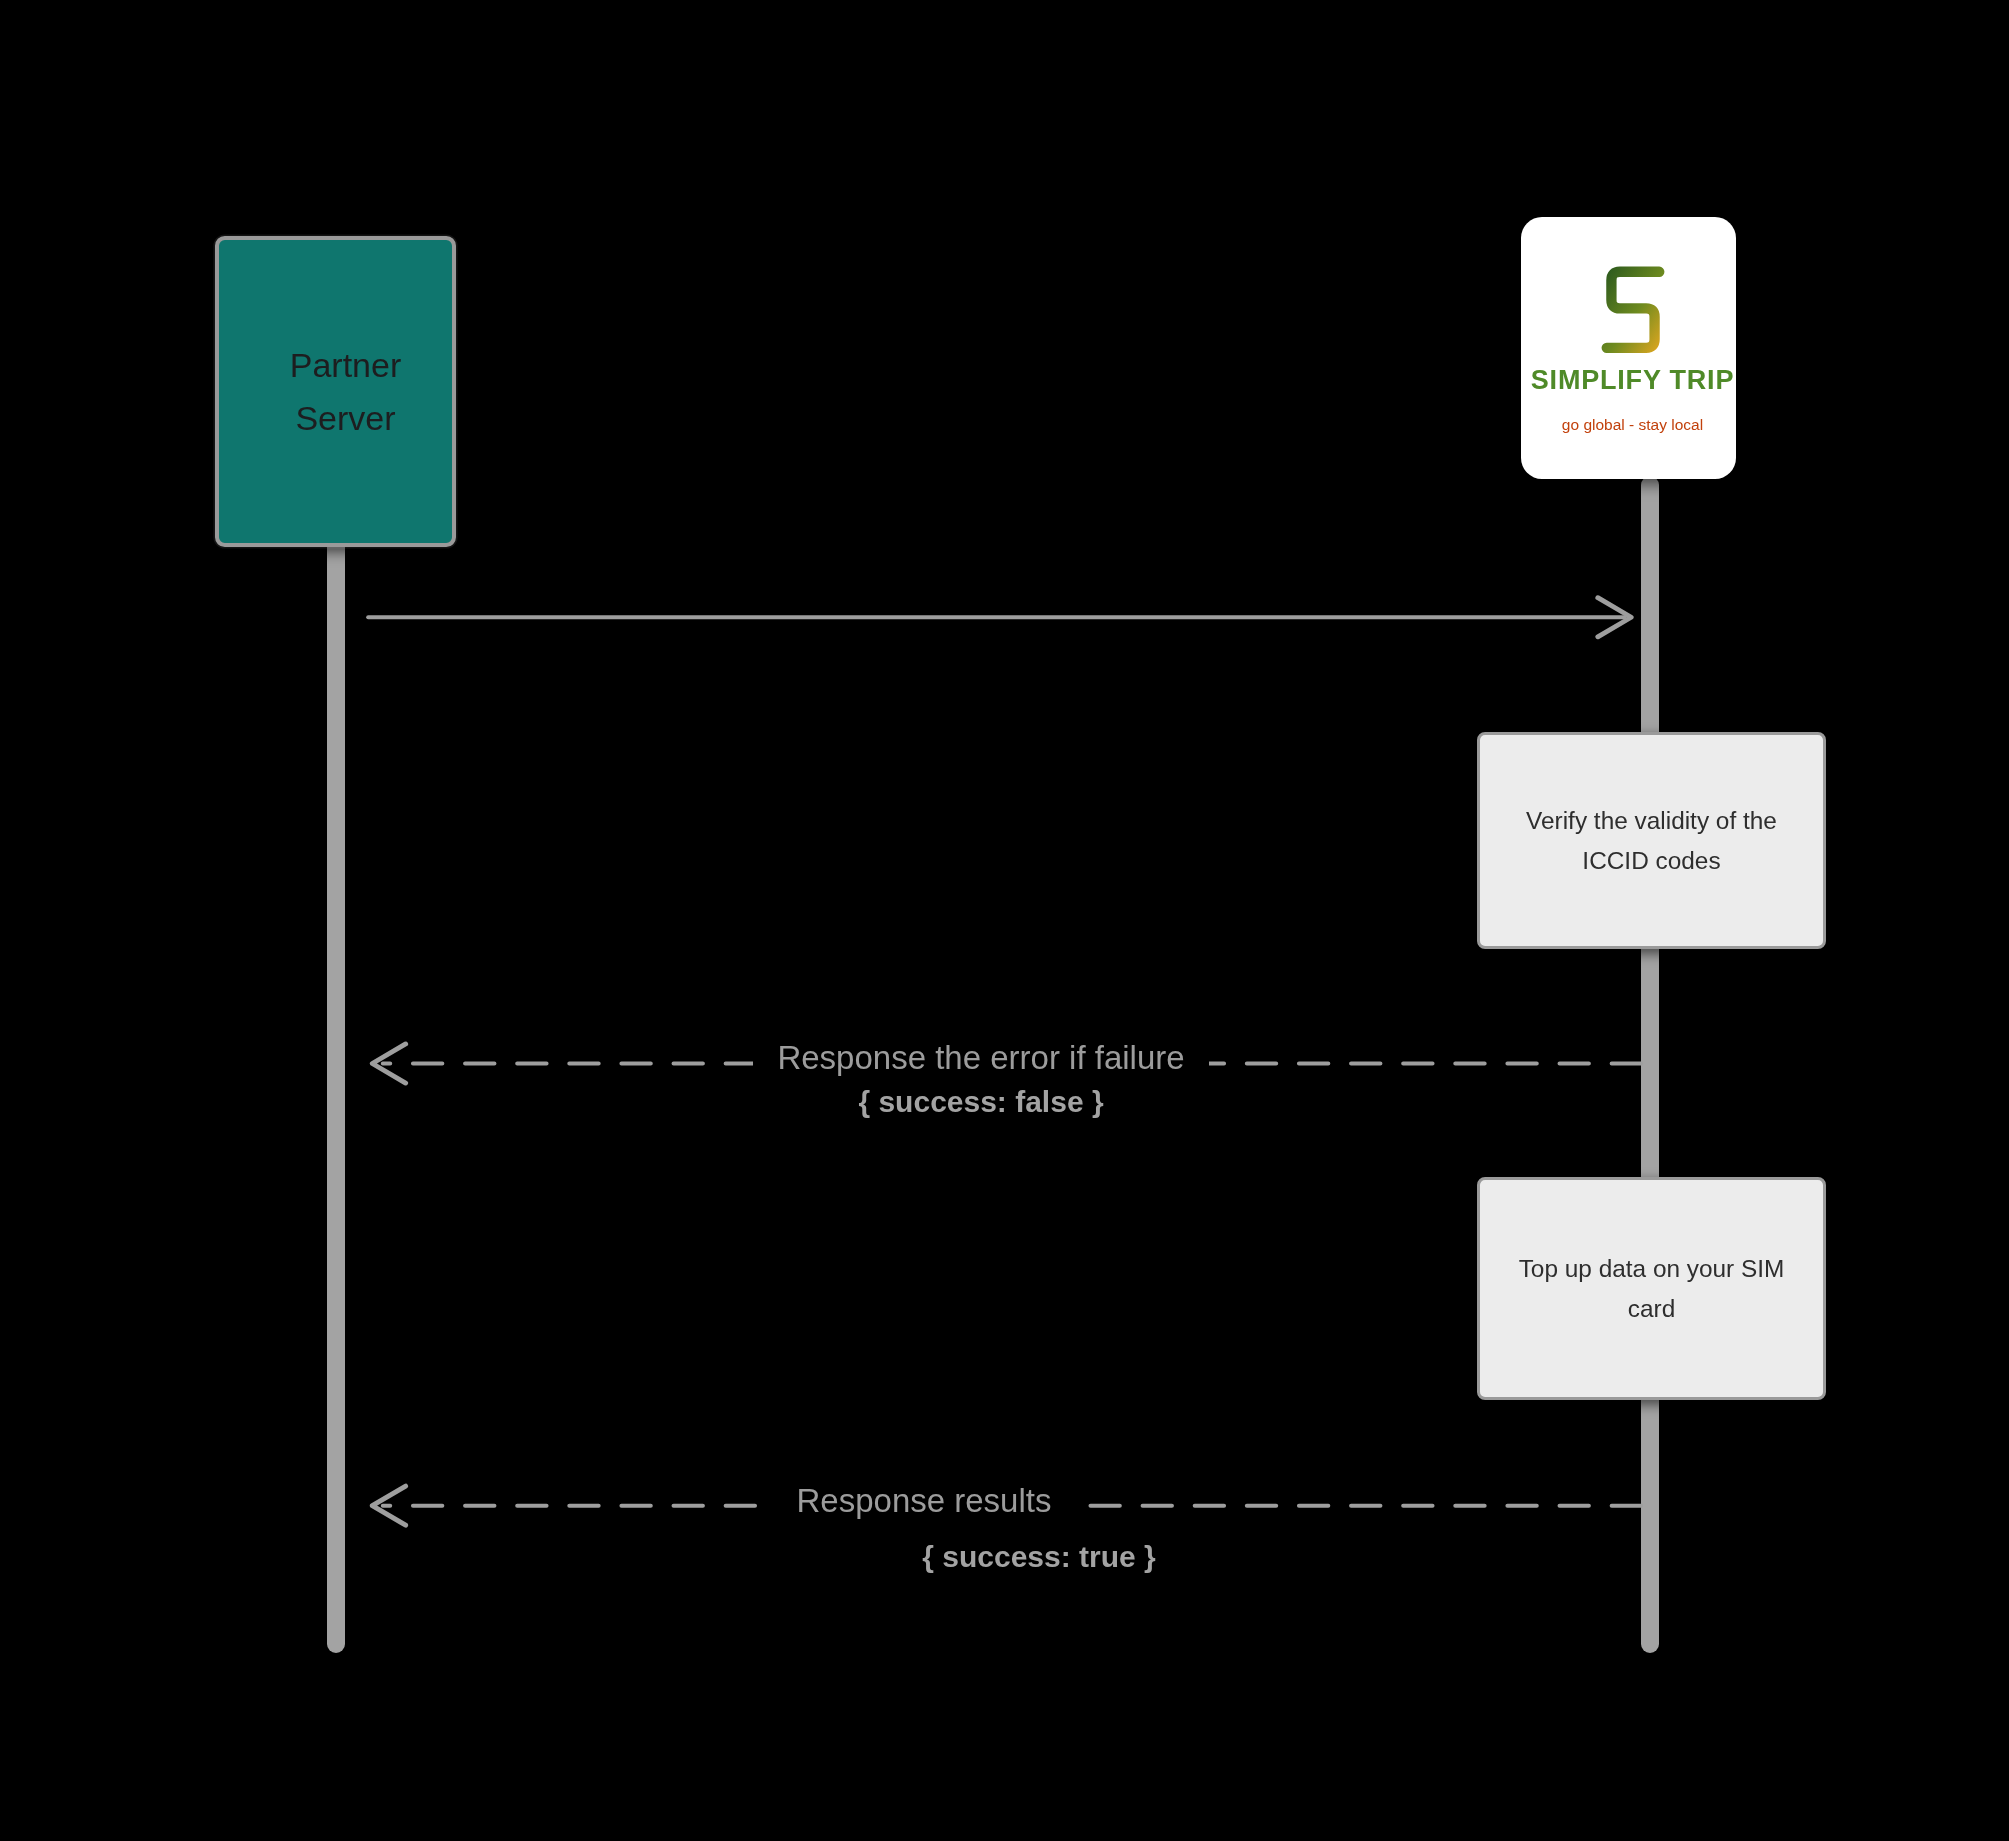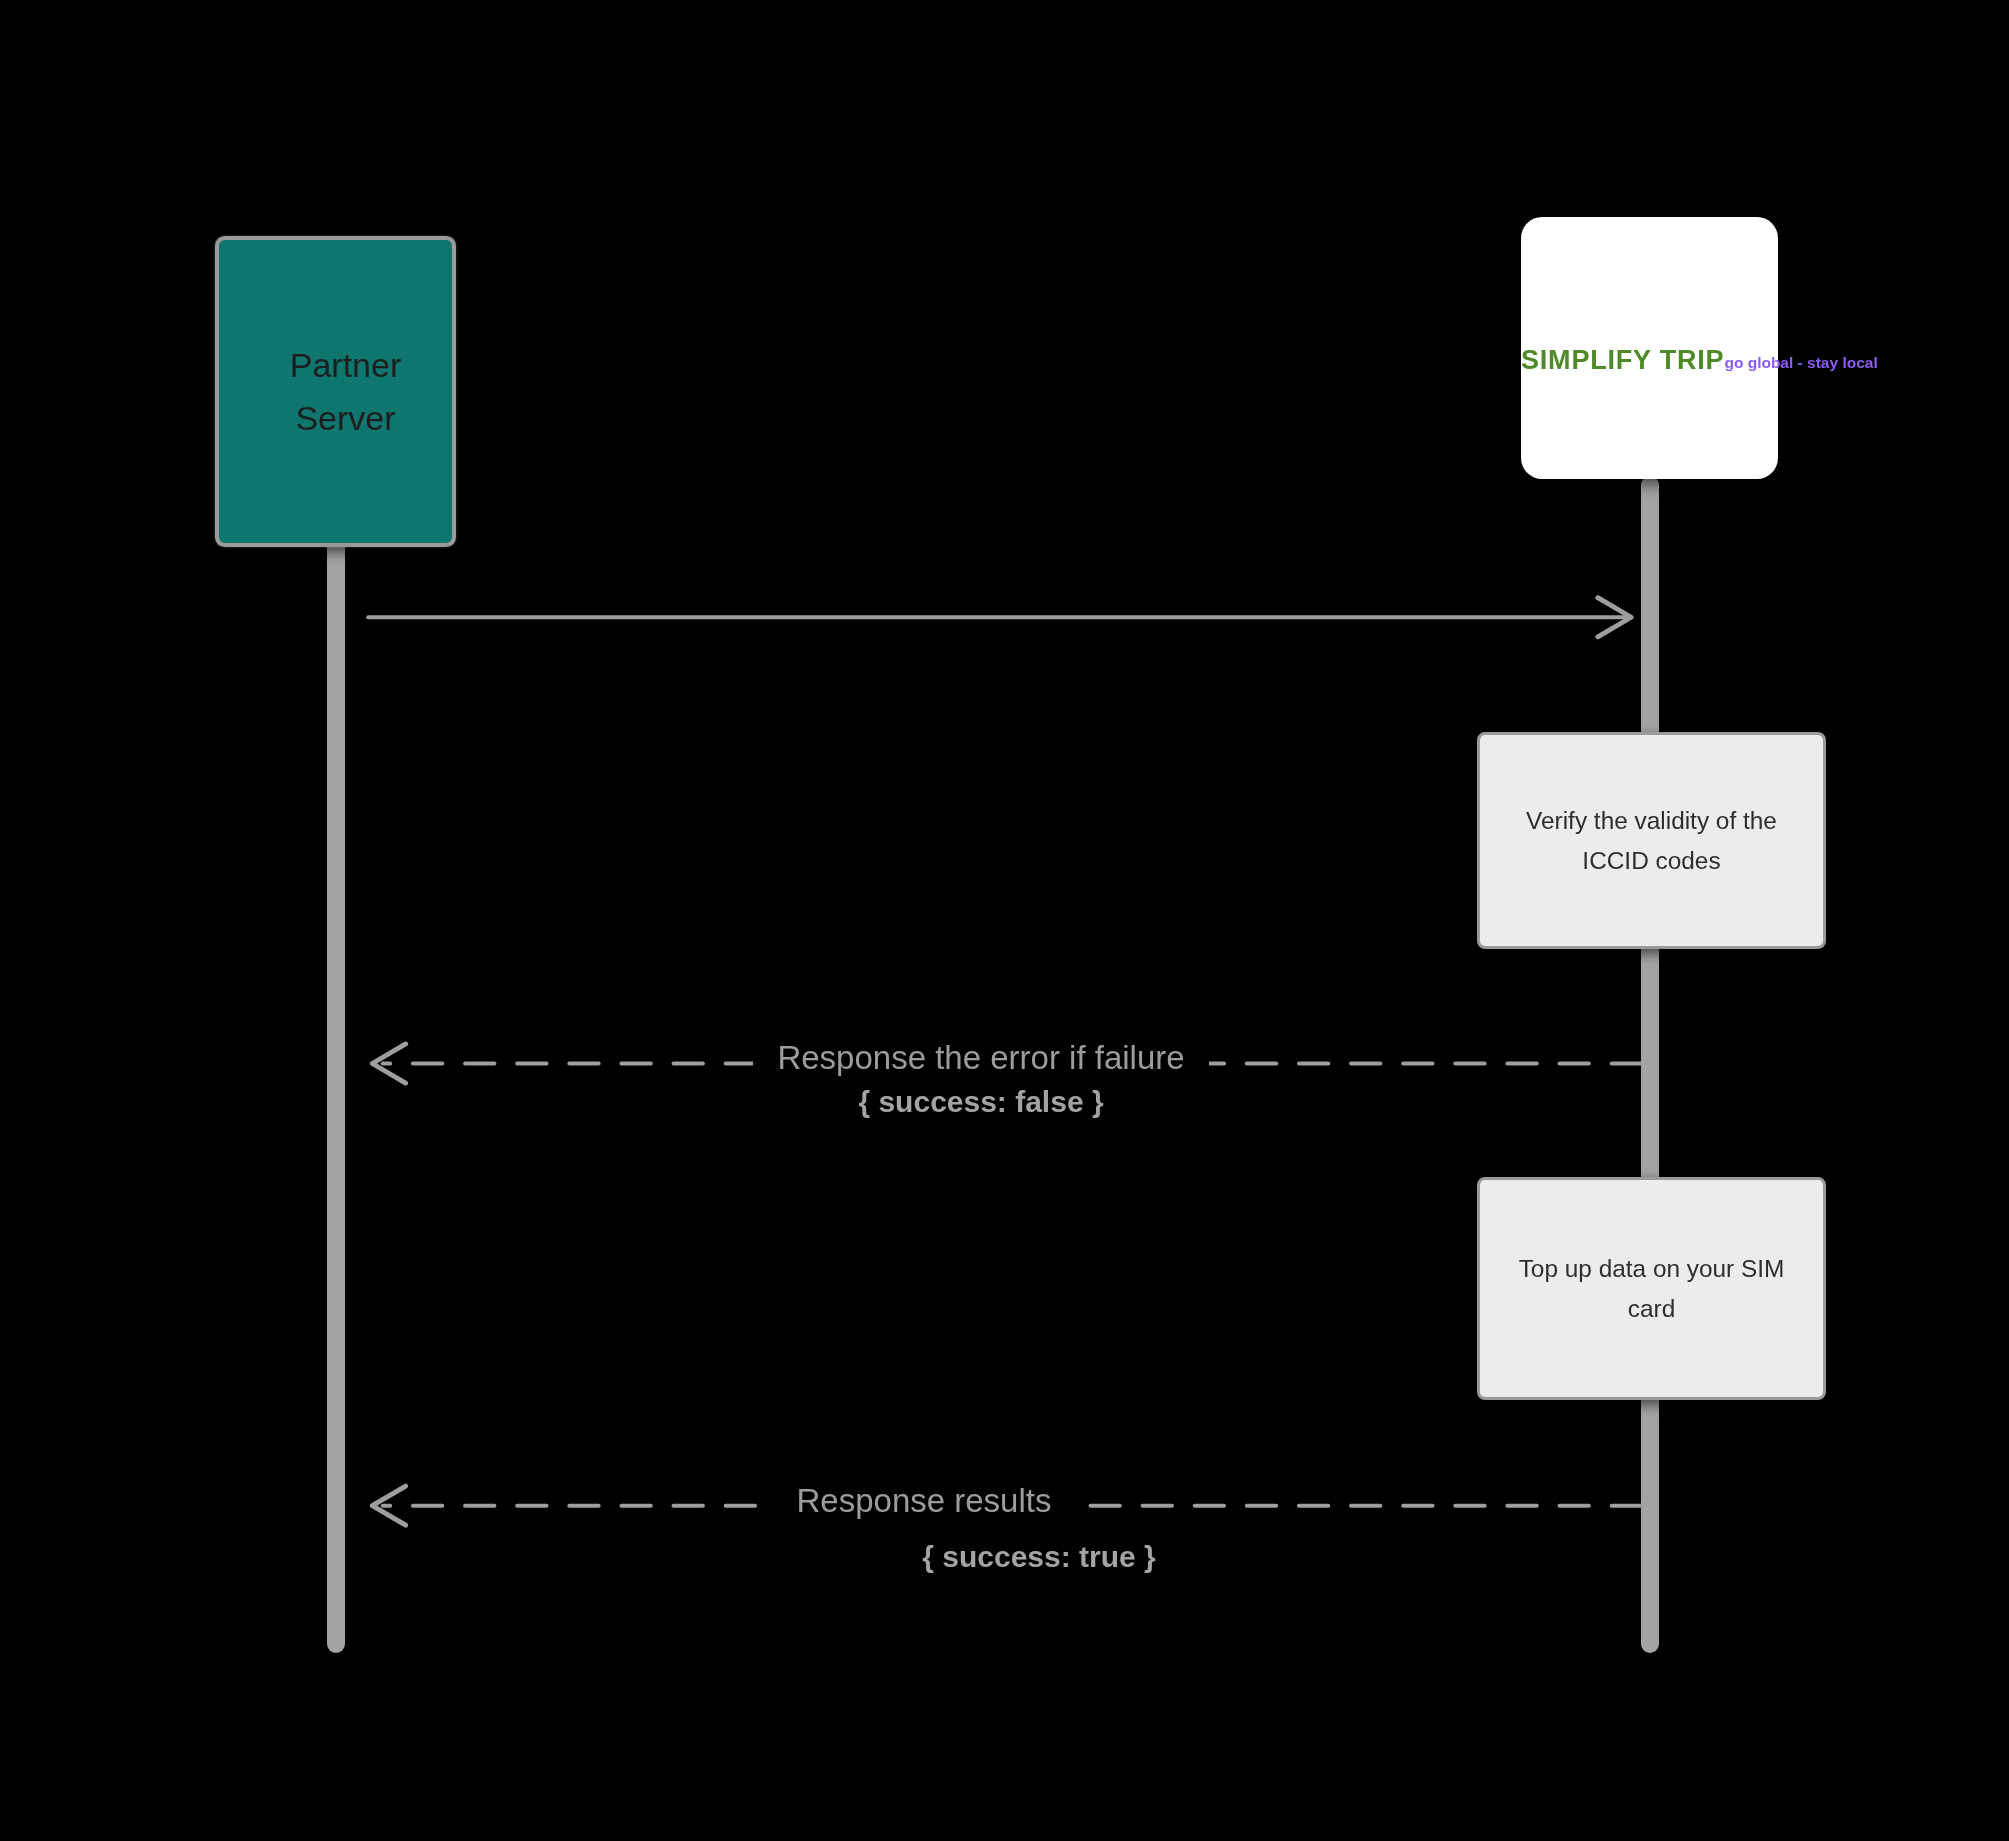--- a/index.html
+++ b/index.html
@@ -26,42 +26,43 @@
   .actor-box .actor-label{
     width:163px;
     text-align:center;
     font-size:34px;
     line-height:1.55;
     color:#1d1d1f;
   }
 
   .logo-card{
     position:absolute;
-    left:1521px;top:217px;width:257px;height:262px;
+    left:1521px;top:217px;width:215px;height:262px;
     background:#ffffff;
     border-radius:21px;
     box-sizing:border-box;
-    display:flex;flex-direction:row;align-items:center;justify-content:flex-start;
+    display:flex;flex-direction:column;align-items:center;justify-content:flex-start;
     padding-top:21px;
     box-shadow:0 4.9px 14.7px rgba(0,0,0,0.6);
+    padding-left:8px;
   }
   .logo-mark{width:98px;height:122px;display:block;}
   .brand-name{
     margin-top:4.9px;
     font-size:27px;
     font-weight:700;
     letter-spacing:0.8px;
     color:#4f8a28;
     white-space:nowrap;
   }
   .brand-tagline{
-    margin-top:8px;
+    margin-top:20px;
     font-size:15.5px;
-    font-weight:700;
-    color:#8b5cf6;
+    font-weight:400;
+    color:#c2410c;
     white-space:nowrap;
   }
 
   
   .lifeline{
     position:absolute;
     width:18px;
     background:#a3a3a3;
     border-radius:9.8px;
   }

